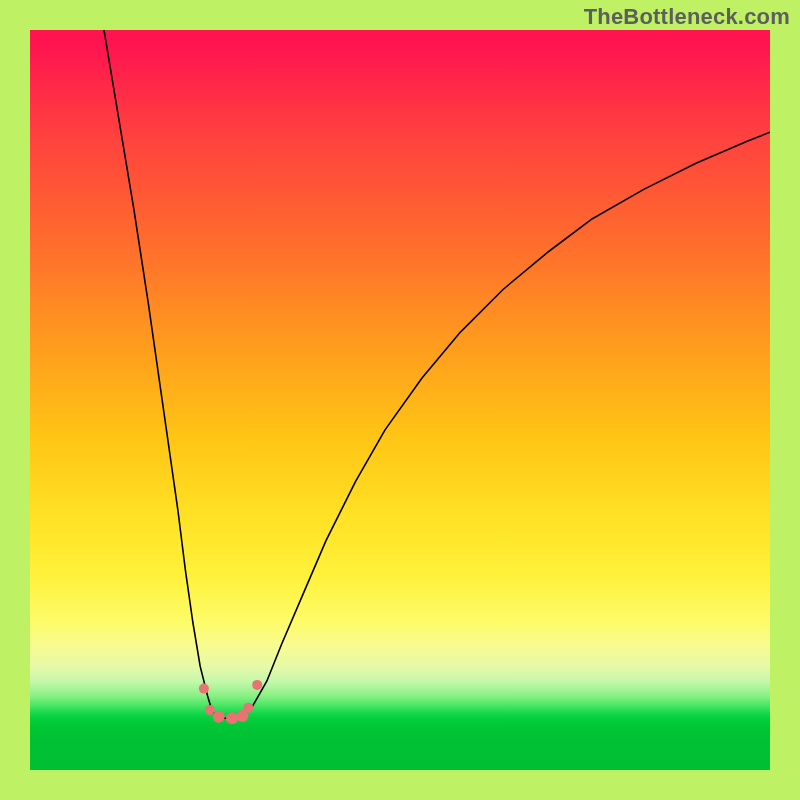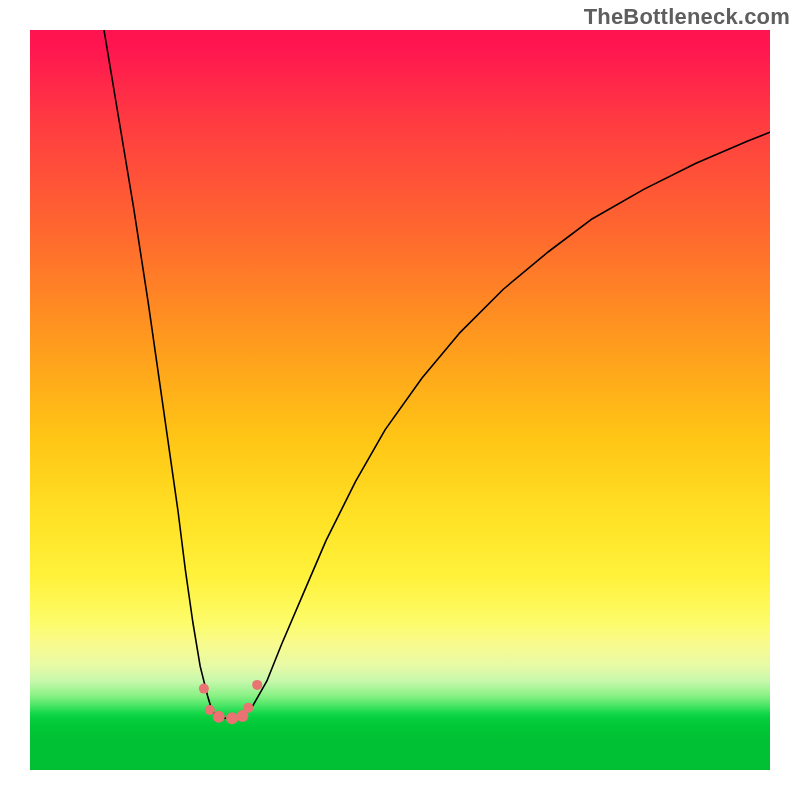--- a/index.html
+++ b/index.html
@@ -8,21 +8,21 @@
     width: 800px;
     height: 800px;
     background: #000;
     font-family: Arial, Helvetica, sans-serif;
     overflow: hidden;
   }
   .frame {
     position: relative;
     width: 800px;
     height: 800px;
-    background: #ffffff;
+    background: #bef264;
   }
   .watermark {
     position: absolute;
     top: 4px;
     right: 10px;
     color: #5e5e5e;
     font-size: 22px;
     font-weight: 600;
     letter-spacing: 0.2px;
     z-index: 20;

